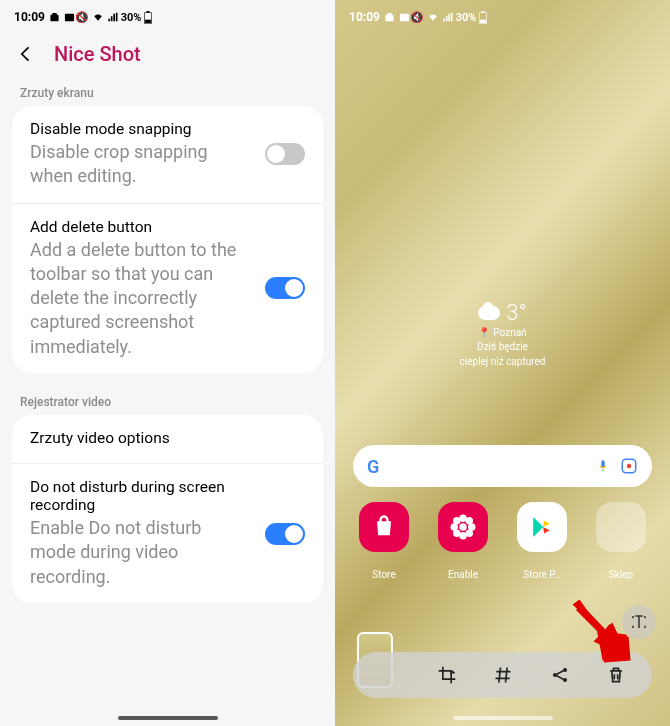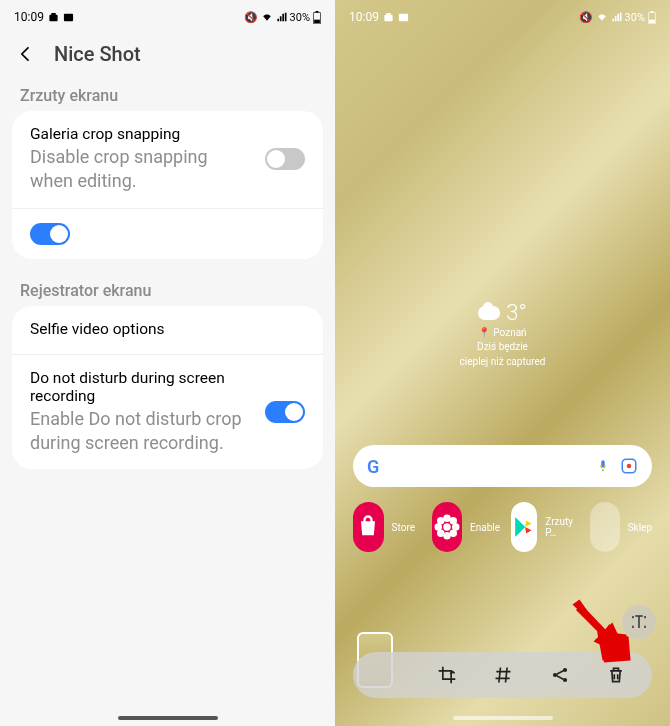--- a/index.html
+++ b/index.html
@@ -1,28 +1,28 @@
 <!DOCTYPE html>
 <html><head>
 <meta charset="utf-8">
 <style>
 *{margin:0;padding:0;box-sizing:border-box;font-family:-apple-system,Roboto,Arial,sans-serif}
 body{display:flex;width:670px;height:726px;background:#000}
 .pane{height:726px;position:relative;overflow:hidden}
 .left{width:335px;background:#f6f6f6}
 .right{width:335px;background:linear-gradient(135deg,#d4c88a 0%,#c9bc7a 20%,#e8dfb0 40%,#baa95f 60%,#e5dcaa 80%,#cfc284 100%)}
-.statusbar{display:flex;justify-content:space-between;align-items:center;padding:6px 14px 0;height:28px;font-size:12px;font-weight:400}
+.statusbar{display:flex;align-items:center;padding:6px 14px 0;height:28px;font-size:12px;font-weight:700}
 .left .statusbar{color:#000}
 .right .statusbar{color:#fff}
 .sb-right{display:flex;align-items:center;gap:3px;font-size:11px}
 .sb-left{display:flex;align-items:center;gap:4px}
 .header{display:flex;align-items:center;padding:14px 16px 20px;gap:18px}
 .back{font-size:22px;color:#000}
-.title{font-size:20px;font-weight:500;color:#404040}
-.section-label{font-size:16px;color:#8a8a8a;padding:0 20px 6px;font-weight:500}
+.title{font-size:20px;font-weight:500;color:#be185d}
+.section-label{font-size:12px;color:#8a8a8a;padding:0 20px 6px;font-weight:500}
 .card{background:#fff;border-radius:20px;margin:0 12px 22px}
 .item{padding:14px 18px;display:flex;justify-content:space-between;align-items:center;gap:14px}
 .item+.item{border-top:1px solid #eee}
 .item-text{flex:1}
 .item-title{font-size:15.5px;color:#000;margin-bottom:2px}
 .item-sub{font-size:18px;color:#8e8e8e;line-height:1.35}
 .toggle{width:40px;height:22px;border-radius:11px;position:relative;flex-shrink:0}
 .toggle::after{content:"";position:absolute;width:18px;height:18px;border-radius:50%;background:#fff;top:2px;transition:none}
 .toggle.off{background:#c8c8c8}
 .toggle.off::after{left:2px}
@@ -37,21 +37,21 @@
 .w-txt{font-size:10px;margin-top:2px;line-height:1.3}
 .cloud{width:22px;height:14px;background:#fff;border-radius:10px;position:relative;display:inline-block}
 .cloud::before{content:"";position:absolute;width:10px;height:10px;background:#fff;border-radius:50%;top:-4px;left:5px}
 .search{position:absolute;top:445px;left:18px;right:18px;height:42px;background:#fff;border-radius:21px;display:flex;align-items:center;padding:0 14px;gap:10px}
 .g-logo{font-size:18px;font-weight:600}
 .g-logo span:nth-child(1){color:#4285F4}.g-logo span:nth-child(2){color:#EA4335}.g-logo span:nth-child(3){color:#FBBC05}.g-logo span:nth-child(4){color:#4285F4}.g-logo span:nth-child(5){color:#34A853}.g-logo span:nth-child(6){color:#EA4335}
 .search .sp{flex:1}
 .mic{width:14px;height:18px}
 .lens{width:18px;height:18px}
 .apps{position:absolute;top:502px;left:18px;right:18px;display:flex;justify-content:space-between}
-.app{display:flex;flex-direction:row;align-items:center;width:62px;gap:8px}
+.app{display:flex;flex-direction:column;align-items:center;width:62px;gap:17px}
 .app-icon{width:50px;height:50px;border-radius:16px;display:flex;align-items:center;justify-content:center}
 .app-label{font-size:10px;color:#fff}
 .store{background:#e6004d}
 .gallery{background:#e6004d}
 .play{background:#fff}
 .folder{background:rgba(255,255,255,.35);display:grid;grid-template-columns:1fr 1fr 1fr;grid-template-rows:1fr 1fr 1fr;gap:2px;padding:6px}
 .folder .mini{border-radius:3px}
 .text-circle{position:absolute;right:14px;top:605px;width:34px;height:34px;border-radius:50%;background:rgba(200,200,200,.65);display:flex;align-items:center;justify-content:center;color:#333}
 .toolbar{position:absolute;bottom:28px;left:18px;right:18px;height:46px;background:rgba(210,210,210,.8);border-radius:23px;display:flex;align-items:center;justify-content:space-around;padding:0 8px}
 .tb-icon{width:30px;height:30px;display:flex;align-items:center;justify-content:center;color:#222}
@@ -107,41 +107,45 @@
           <path fill="none" stroke="#000" stroke-width="2" d="M15 4l-8 8 8 8"></path>
         </svg>
     </span>
     <span class="title">Nice Shot</span>
   </div>
 
   <div class="section-label">Zrzuty ekranu</div>
   <div class="card">
     <div class="item">
       <div class="item-text">
-        <div class="item-title">Galeria crop snapping</div>
+        <div class="item-title">Disable mode snapping</div>
         <div class="item-sub">Disable crop snapping when editing.</div>
       </div>
       <div class="toggle off"></div>
     </div>
     <div class="item">
+      <div class="item-text">
+        <div class="item-title">Add delete button</div>
+        <div class="item-sub">Add a delete button to the toolbar so that you can delete the incorrectly captured screenshot immediately.</div>
+      </div>
       <div class="toggle on"></div>
     </div>
   </div>
 
-  <div class="section-label">Rejestrator ekranu</div>
+  <div class="section-label">Rejestrator video</div>
   <div class="card">
     <div class="item">
       <div class="item-text">
-        <div class="item-title">Selfie video options</div>
+        <div class="item-title">Zrzuty video options</div>
       </div>
     </div>
     <div class="item">
       <div class="item-text">
         <div class="item-title">Do not disturb during screen recording</div>
-        <div class="item-sub">Enable Do not disturb crop during screen recording.</div>
+        <div class="item-sub">Enable Do not disturb mode during video recording.</div>
       </div>
       <div class="toggle on"></div>
     </div>
   </div>
 
   <div class="homebar"></div>
 </div>
 
 <div class="pane right">
   <div class="statusbar">
@@ -240,21 +244,21 @@
     </div>
     <div class="app">
       <div class="app-icon play">
           <svg width="26" height="26" viewBox="0 0 24 24">
             <path fill="#00C4FF" d="M4 3v18l9-9z"></path>
             <path fill="#FFCE00" d="M13 12l6-3-5-3z"></path>
             <path fill="#F6331C" d="M13 12l6 3-5 3z"></path>
             <path fill="#00E676" d="M4 3l9 9-9 9z" opacity=".6"></path>
           </svg>
         </div>
-      <span class="app-label">Zrzuty P…</span>
+      <span class="app-label">Store P…</span>
     </div>
     <div class="app">
       <div class="app-icon folder">
         <div class="mini" style="background:#4285F4"></div>
           <div class="mini" style="background:#EA4335"></div>
           <div class="mini" style="background:#FBBC05"></div>
         <div class="mini" style="background:#34A853"></div>
           <div class="mini" style="background:#4285F4"></div>
           <div class="mini" style="background:#EA4335"></div>
         <div class="mini" style="background:#FBBC05"></div>

